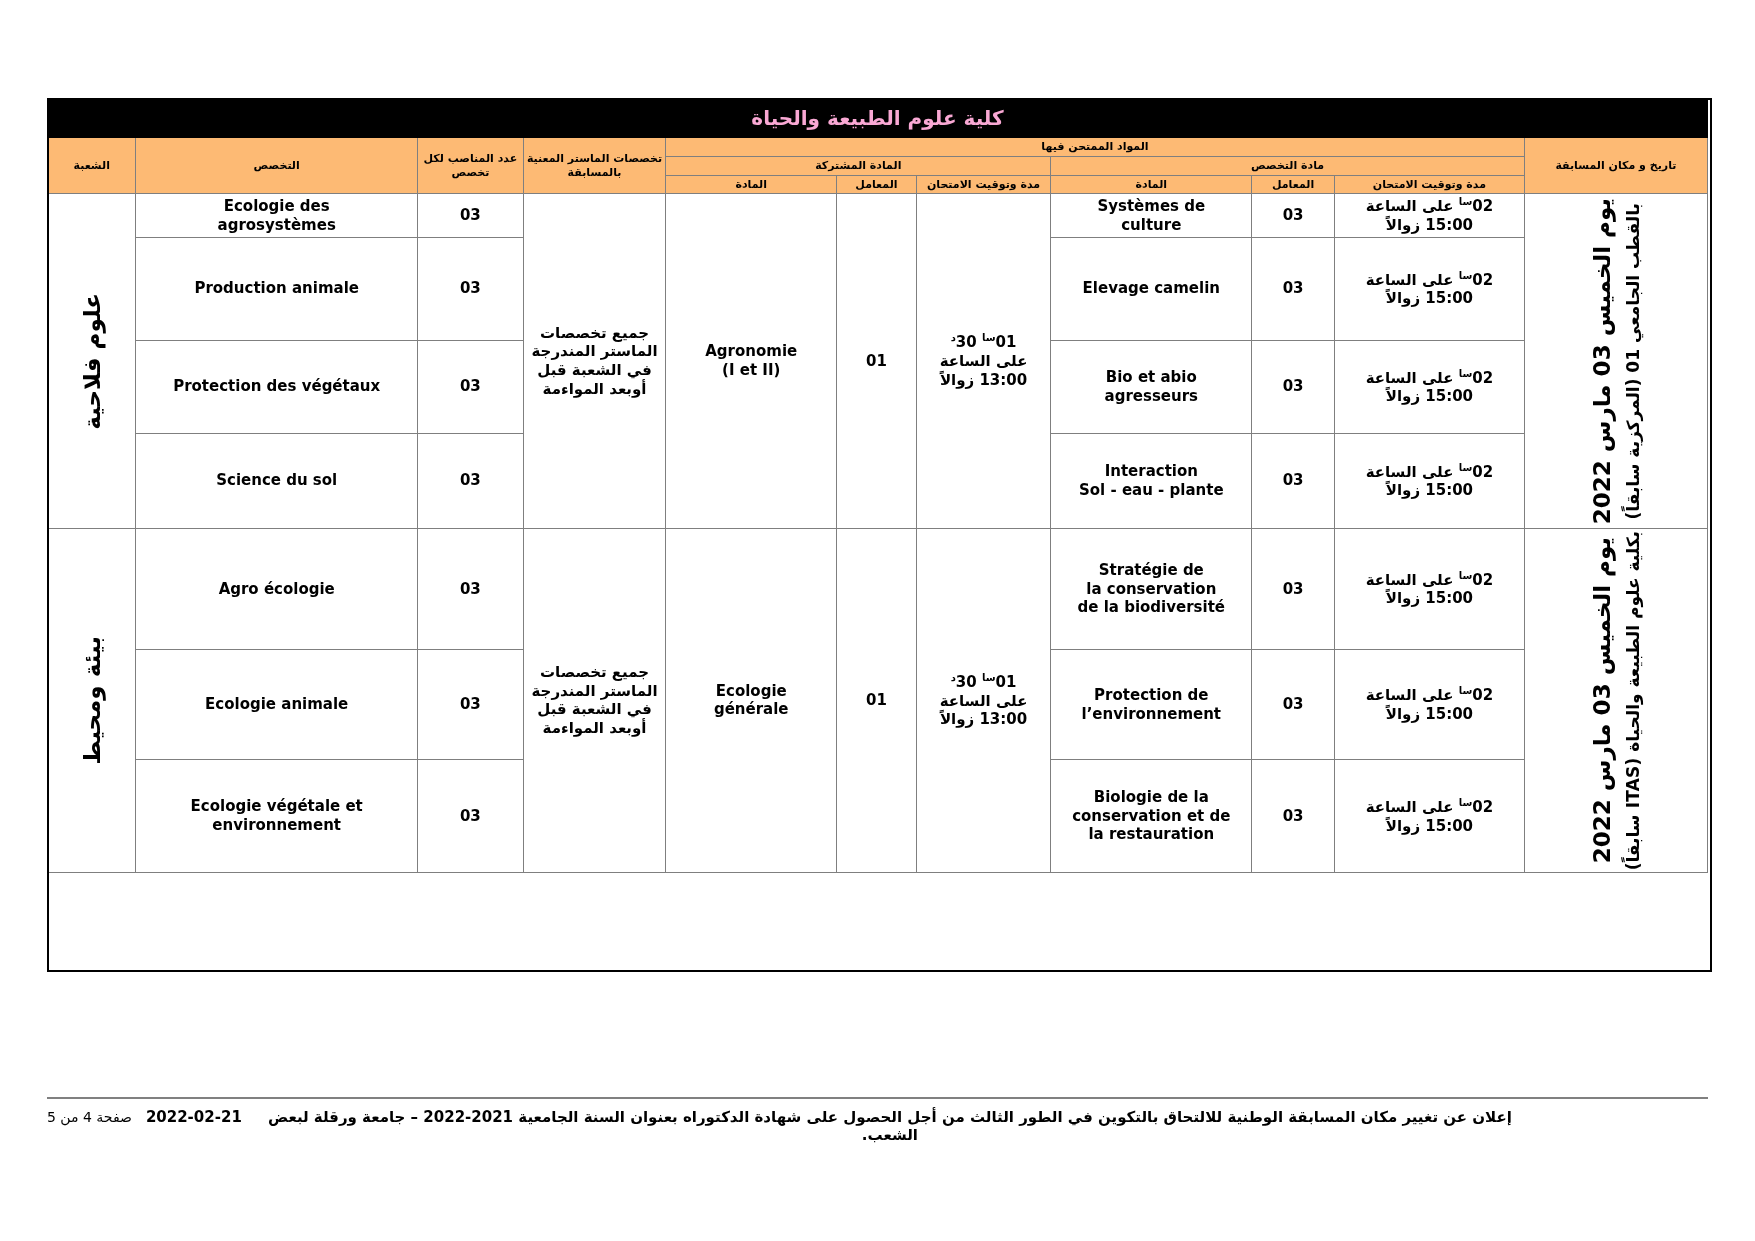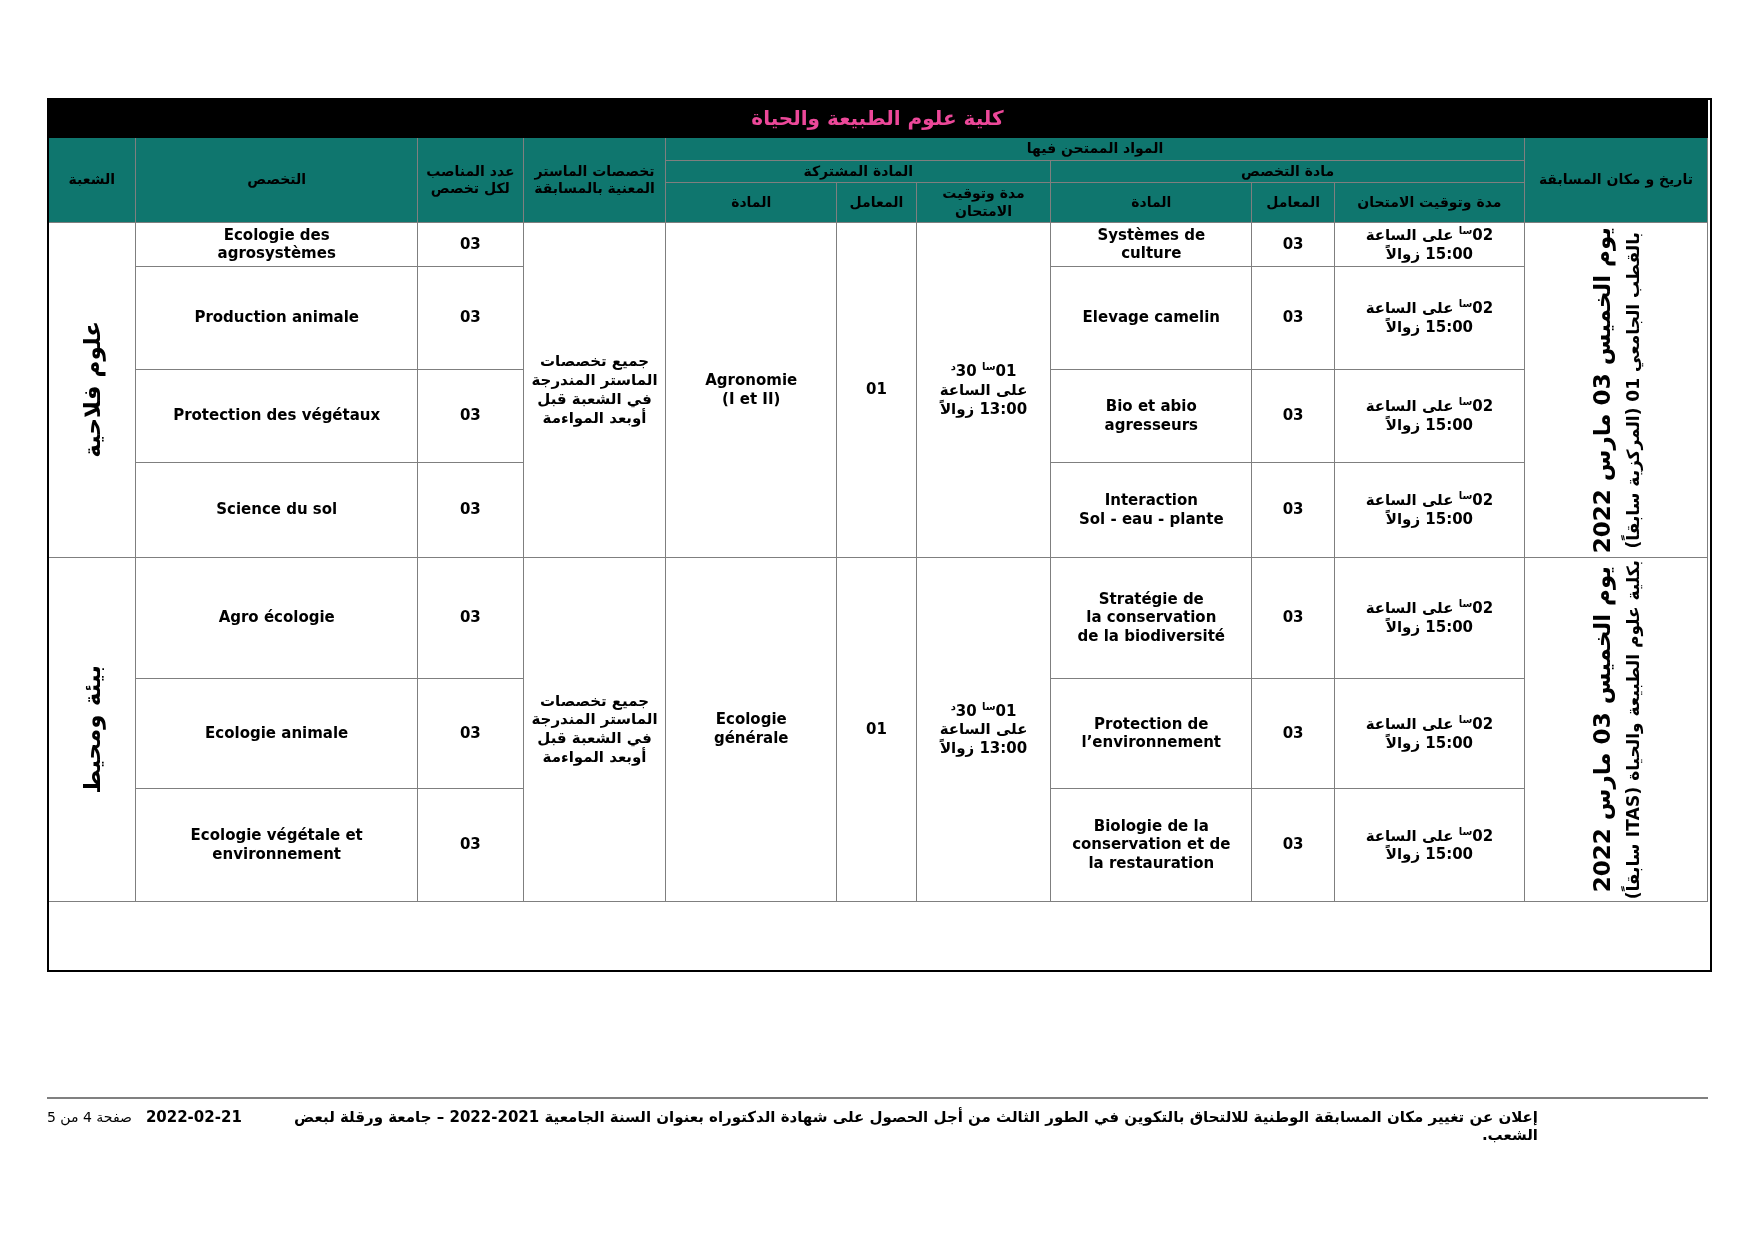--- a/index.html
+++ b/index.html
@@ -49,32 +49,32 @@
     top: 98px;
     width: 1661px;
     height: 870px;
     border: 2px solid #000;
     pointer-events: none;
   }
 
   
   .banner td {
     background: #000000;
-    color: #ec4899;
+    color: #f9a8d4;
     font-size: 20px;
     font-weight: bold;
     height: 34px;
     border: 1px solid #000000;
     letter-spacing: 0.3px;
   }
 
   
   .hdr td {
-    background: #0f766e;
-    font-size: 14px;
+    background: #fdba74;
+    font-size: 11px;
     font-weight: bold;
   }
 
   
   .body-cell {
     background: #ffffff;
     font-size: 15.5px;
   }
   .fr {
     direction: ltr;
@@ -155,21 +155,21 @@
     direction: rtl;
     font-family: "DejaVu Sans", "Liberation Sans", sans-serif;
     font-size: 15px;
     font-weight: bold;
     display: flex;
     align-items: baseline;
     justify-content: space-between;
   }
   .footer-center {
     flex: 1;
-    text-align: right;
+    text-align: center;
     padding-right: 170px;
   }
   .footer-left {
     display: flex;
     align-items: baseline;
     gap: 14px;
     white-space: nowrap;
   }
   .footer-date {
     direction: ltr;

